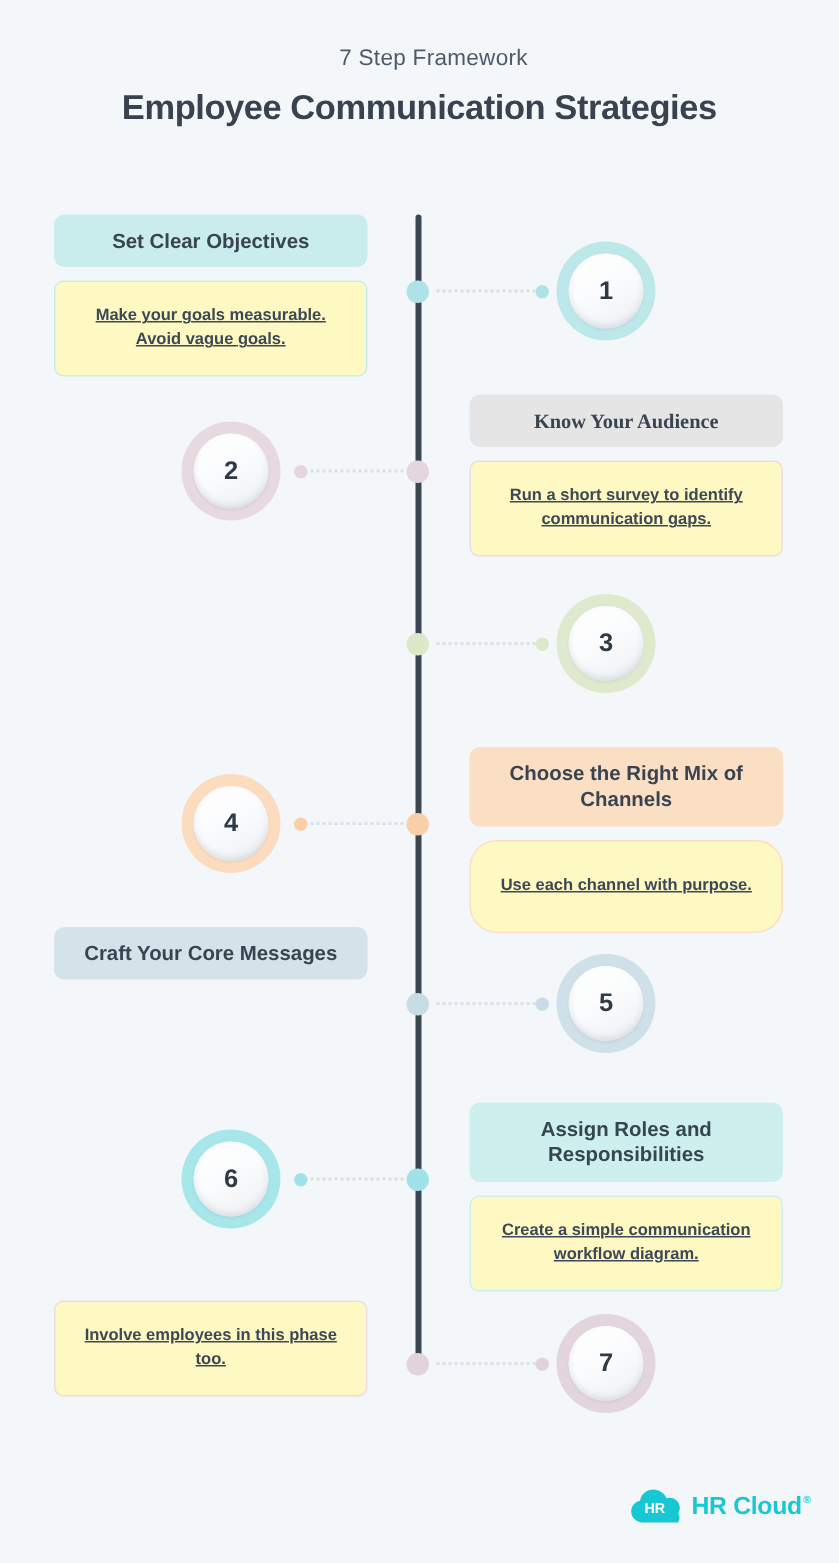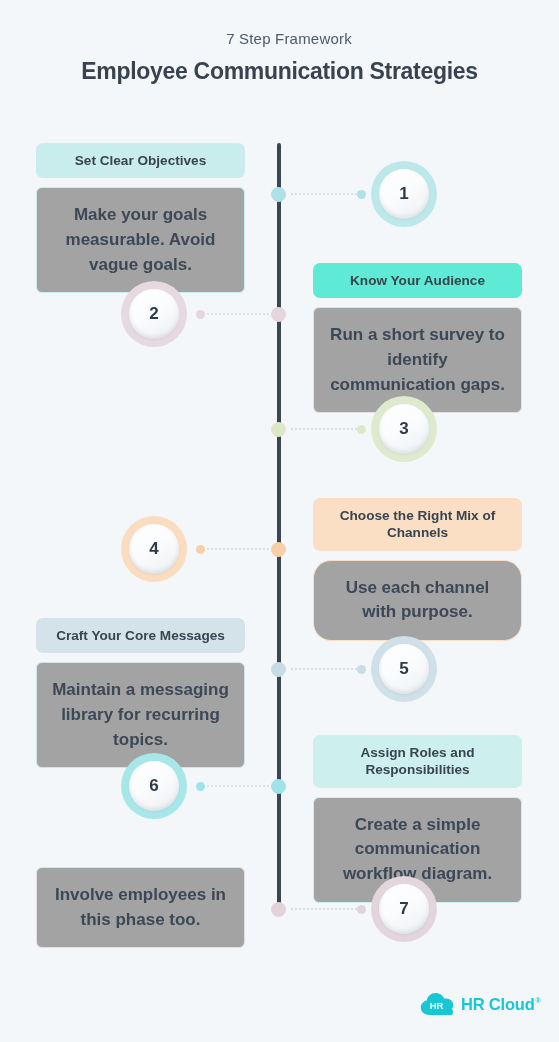--- a/index.html
+++ b/index.html
@@ -75,34 +75,35 @@
     padding: 9px 10px;
     text-align: center;
     font-size: 13.6px;
     font-weight: bold;
     color: #384450;
     line-height: 1.28;
     box-sizing: border-box;
   }
   .body-card {
     margin-top: 9px;
-    background: #a3a3a3;
+    background: #fef9c3;
     border: 1px solid #e2e8ec;
     border-radius: 6px;
     padding: 15px 13px;
     text-align: center;
-    font-size: 17px;
+    font-size: 11px;
     font-weight: bold;
     color: #3c4855;
     line-height: 1.45;
     box-sizing: border-box;
     min-height: 62px;
     display: flex;
     align-items: center;
     justify-content: center;
+    text-decoration: underline;
   }
 
   
   .circle {
     position: absolute;
     width: 66px;
     height: 66px;
     border-radius: 50%;
     display: flex;
     align-items: center;
@@ -199,21 +200,21 @@
           <div class="circle-inner">
             <span class="circle-num">1</span>
           </div>
         </div>
         <div class="node-dot" style="top: 44px; background: rgb(174, 226, 230);"></div>
         <div class="connector" style="top: 50px; left: 291px; width: 70px;"></div>
         <div class="connector-dot" style="top: 47px; background: rgb(174, 226, 230); left: 357px;"></div>
       </div>
       <div class="step" style="top: 263px;">
         <div class="card right">
-          <div class="pill" style="background: #5eead4;">Know Your Audience</div>
+          <div class="pill" style="background: #e5e5e5; font-family: Liberation Serif, serif;">Know Your Audience</div>
           <div class="body-card" style="border-color: rgb(232, 221, 227);">Run a short survey to identify communication gaps.</div>
         </div>
         <div class="circle left" style="top: 18px; background: rgb(230, 217, 224);">
           <div class="circle-inner">
             <span class="circle-num">2</span>
           </div>
         </div>
         <div class="node-dot" style="top: 44px; background: rgb(228, 214, 222);"></div>
         <div class="connector" style="top: 50px; left: 199px; width: 70px;"></div>
         <div class="connector-dot" style="top: 47px; background: rgb(228, 214, 222); left: 196px;"></div>
@@ -238,21 +239,20 @@
             <span class="circle-num">4</span>
           </div>
         </div>
         <div class="node-dot" style="top: 44px; background: rgb(248, 207, 168);"></div>
         <div class="connector" style="top: 50px; left: 199px; width: 70px;"></div>
         <div class="connector-dot" style="top: 47px; background: rgb(248, 207, 168); left: 196px;"></div>
       </div>
       <div class="step" style="top: 618px;">
         <div class="card left">
           <div class="pill" style="background: rgb(212, 227, 233);">Craft Your Core Messages</div>
-          <div class="body-card" style="border-color: rgb(212, 227, 233);">Maintain a messaging library for recurring topics.</div>
         </div>
         <div class="circle right" style="top: 18px; background: rgb(207, 224, 232);">
           <div class="circle-inner">
             <span class="circle-num">5</span>
           </div>
         </div>
         <div class="node-dot" style="top: 44px; background: rgb(200, 220, 230);"></div>
         <div class="connector" style="top: 50px; left: 291px; width: 70px;"></div>
         <div class="connector-dot" style="top: 47px; background: rgb(200, 220, 230); left: 357px;"></div>
       </div>

